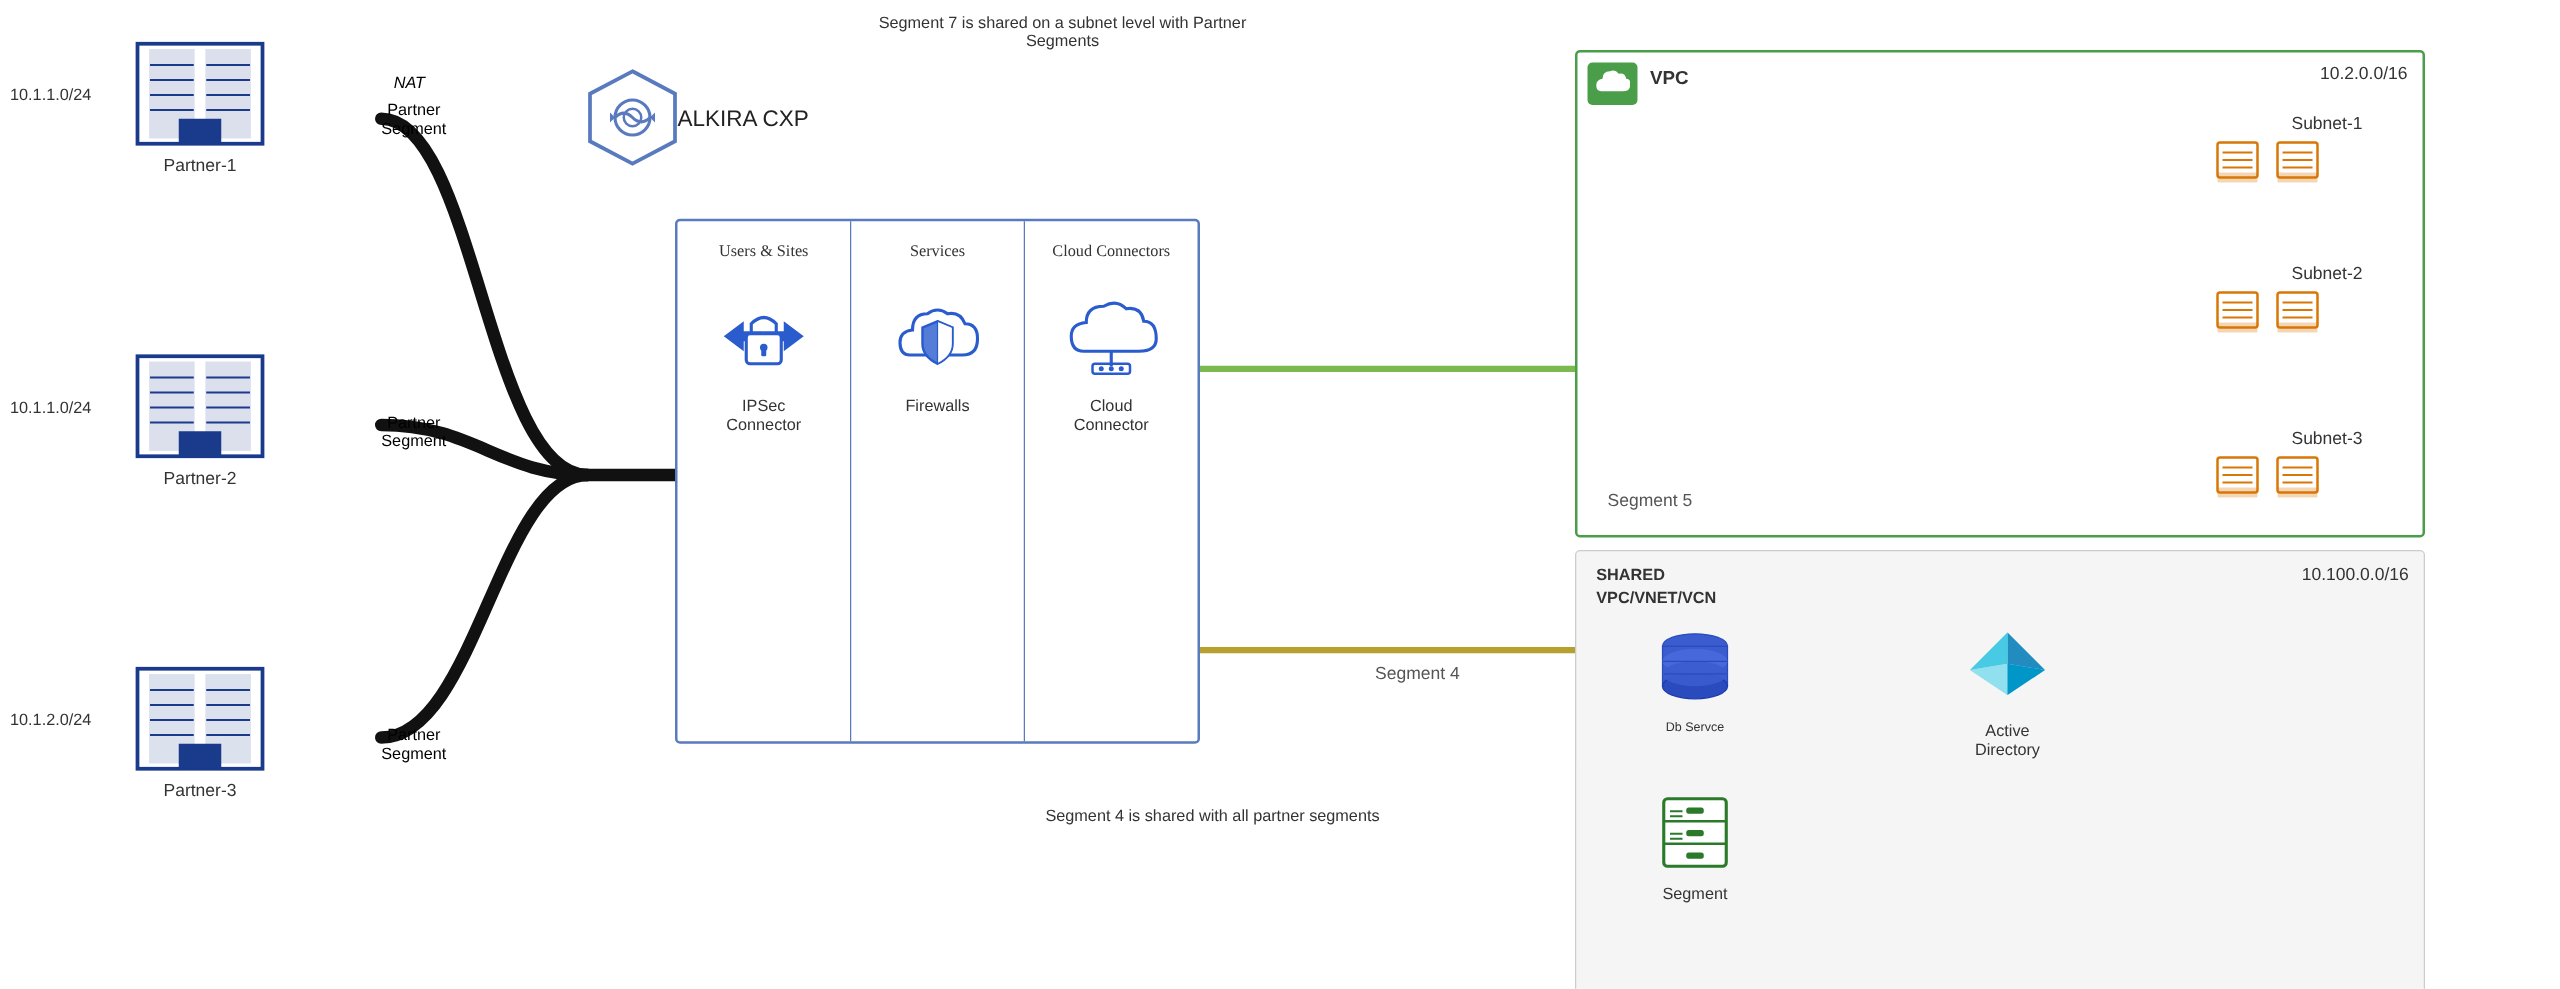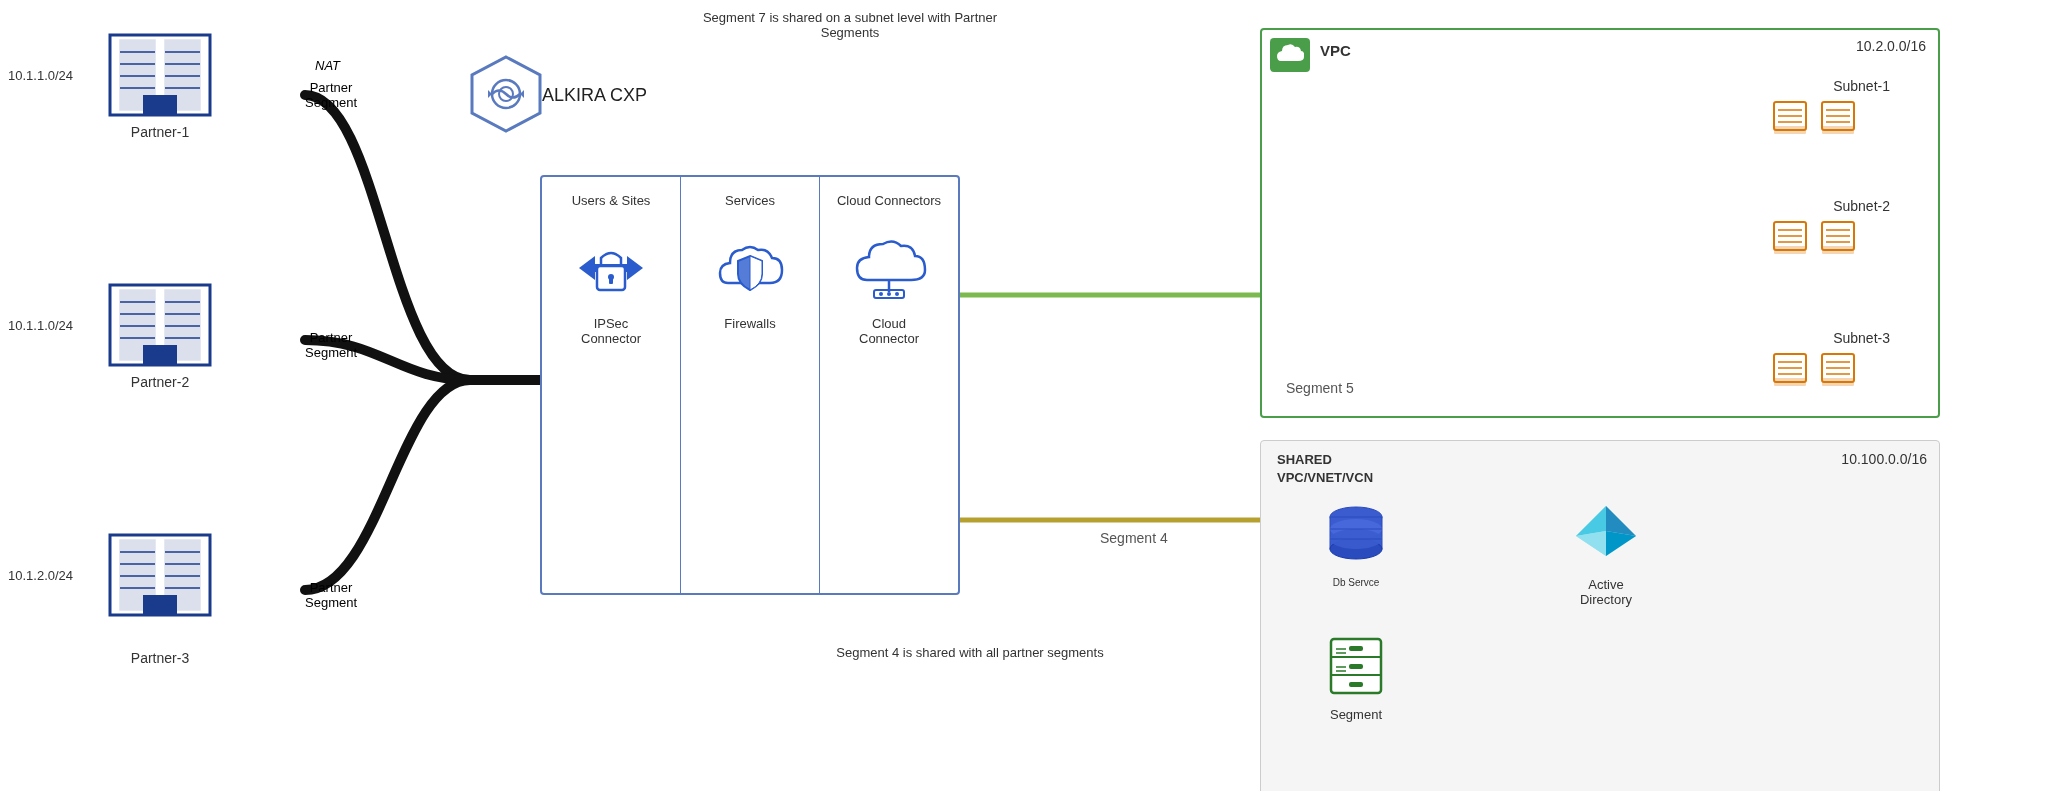--- a/index.html
+++ b/index.html
@@ -71,35 +71,37 @@
 
     .cxp-section:last-child {
       border-right: none;
     }
 
     .cxp-section-title {
       font-size: 13px;
       color: #333;
       margin-bottom: 20px;
       text-align: center;
+      font-family: Liberation Serif, serif;
     }
 
     .cxp-icon-label {
       font-size: 13px;
       color: #333;
       text-align: center;
       margin-top: 8px;
     }
 
     
     .vpc-box {
       position: absolute;
       border: 2px solid #4a9e4a;
       border-radius: 4px;
       background: white;
+      margin-top: 12px;
     }
 
     
     .shared-vpc-box {
       position: absolute;
       border: 1px solid #ccc;
       border-radius: 4px;
       background: #f5f5f5;
     }
 
@@ -178,21 +180,21 @@
       <line x1="60" y1="22" x2="95" y2="22" stroke="#1a3a8c" stroke-width="1.5"></line>
       <line x1="60" y1="34" x2="95" y2="34" stroke="#1a3a8c" stroke-width="1.5"></line>
       <line x1="60" y1="46" x2="95" y2="46" stroke="#1a3a8c" stroke-width="1.5"></line>
       <line x1="60" y1="58" x2="95" y2="58" stroke="#1a3a8c" stroke-width="1.5"></line>
       <rect x="38" y="65" width="34" height="20" fill="#1a3a8c"></rect>
     </svg>
     <span class="building-label">Partner-2</span>
   </div>
   <div style="position:absolute; top:330px; left:305px; font-size:13px; text-align:center;">Partner<br>Segment</div>
 
-  <div class="building" style="top:530px; left:105px;gap:26px;">
+  <div class="building" style="top:530px; left:105px;">
     <svg class="bld-svg building-icon" viewBox="0 0 110 90">
       <rect x="5" y="5" width="100" height="80" fill="#fff" stroke="#1a3a8c" stroke-width="3"></rect>
       <rect x="15" y="10" width="35" height="70" fill="#1a3a8c" opacity="0.15" stroke="#1a3a8c" stroke-width="1.5"></rect>
       <rect x="60" y="10" width="35" height="70" fill="#1a3a8c" opacity="0.15" stroke="#1a3a8c" stroke-width="1.5"></rect>
       <line x1="15" y1="22" x2="50" y2="22" stroke="#1a3a8c" stroke-width="1.5"></line>
       <line x1="15" y1="34" x2="50" y2="34" stroke="#1a3a8c" stroke-width="1.5"></line>
       <line x1="15" y1="46" x2="50" y2="46" stroke="#1a3a8c" stroke-width="1.5"></line>
       <line x1="15" y1="58" x2="50" y2="58" stroke="#1a3a8c" stroke-width="1.5"></line>
       <line x1="60" y1="22" x2="95" y2="22" stroke="#1a3a8c" stroke-width="1.5"></line>
       <line x1="60" y1="34" x2="95" y2="34" stroke="#1a3a8c" stroke-width="1.5"></line>

